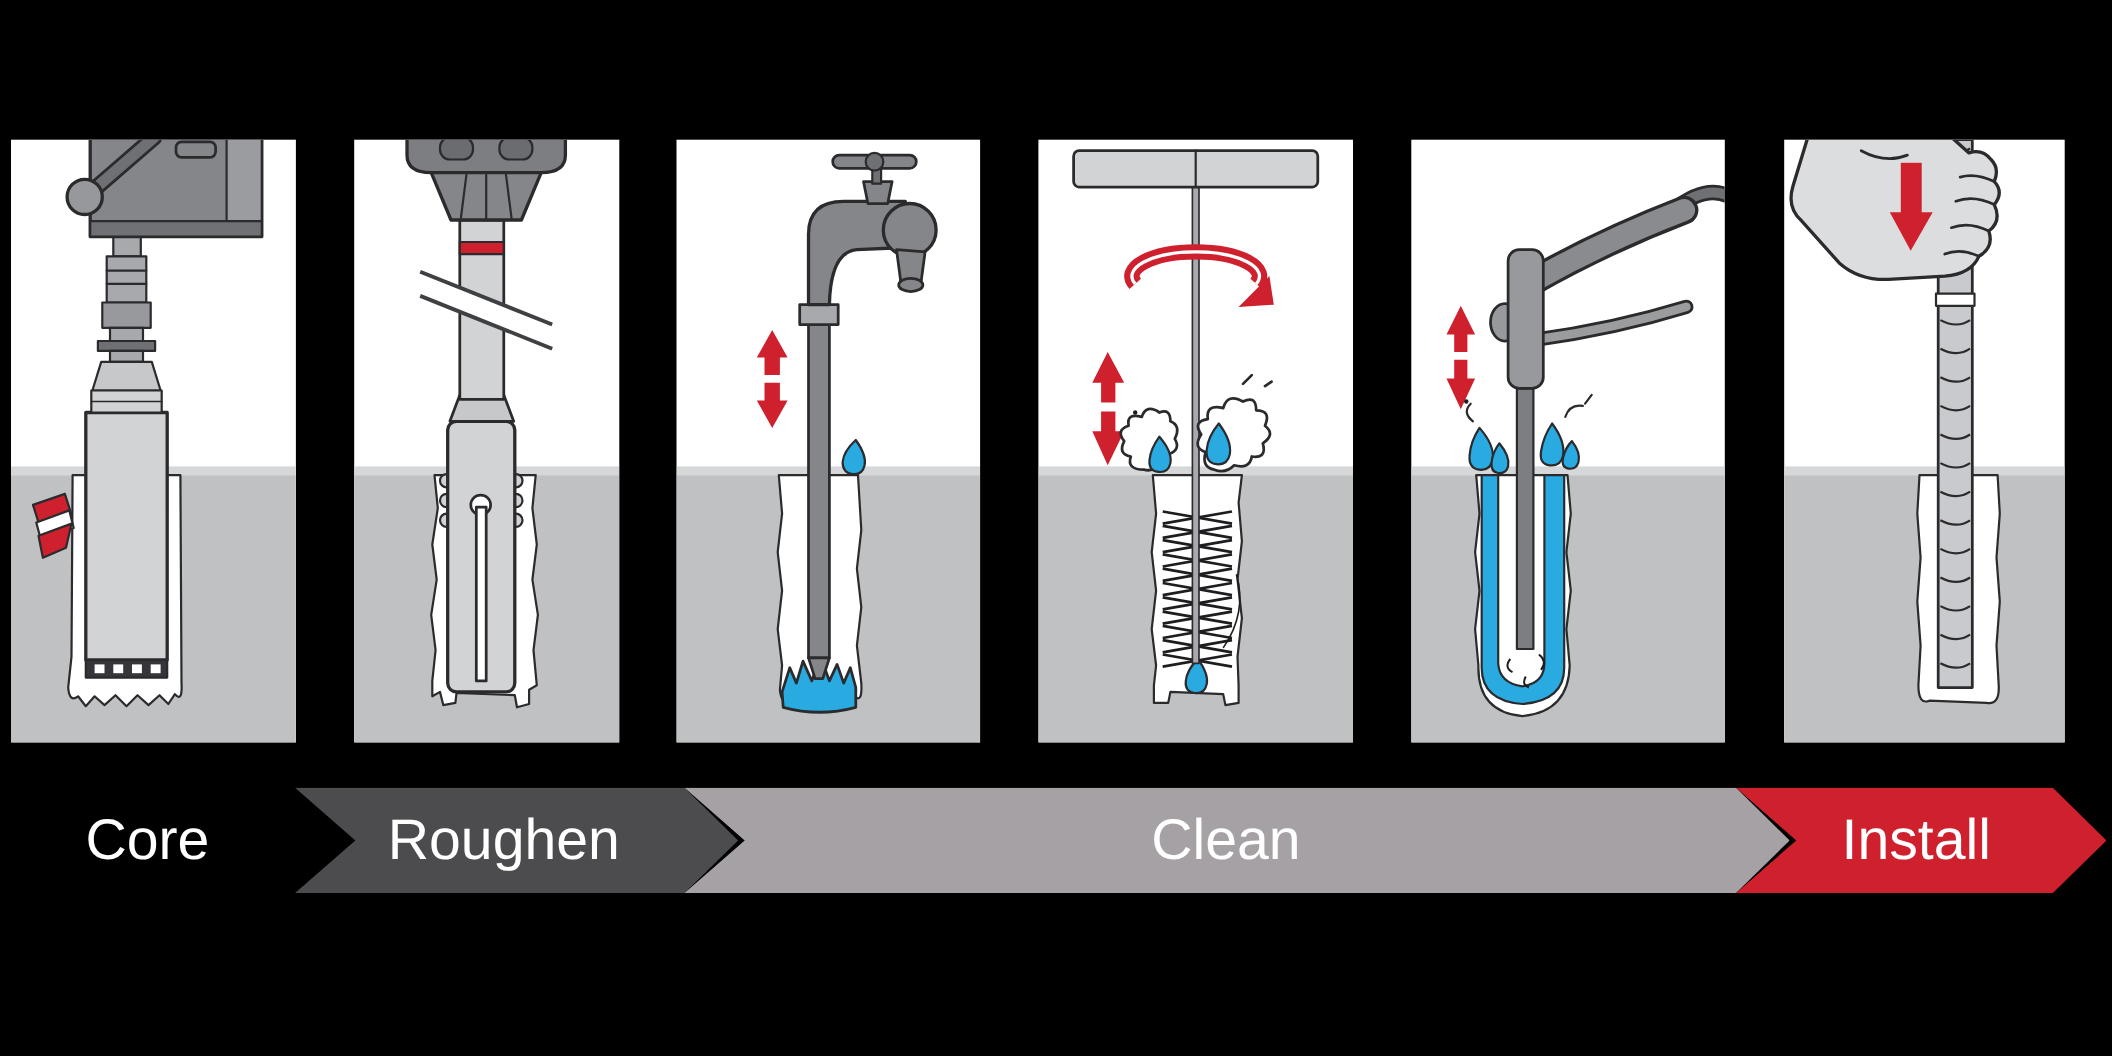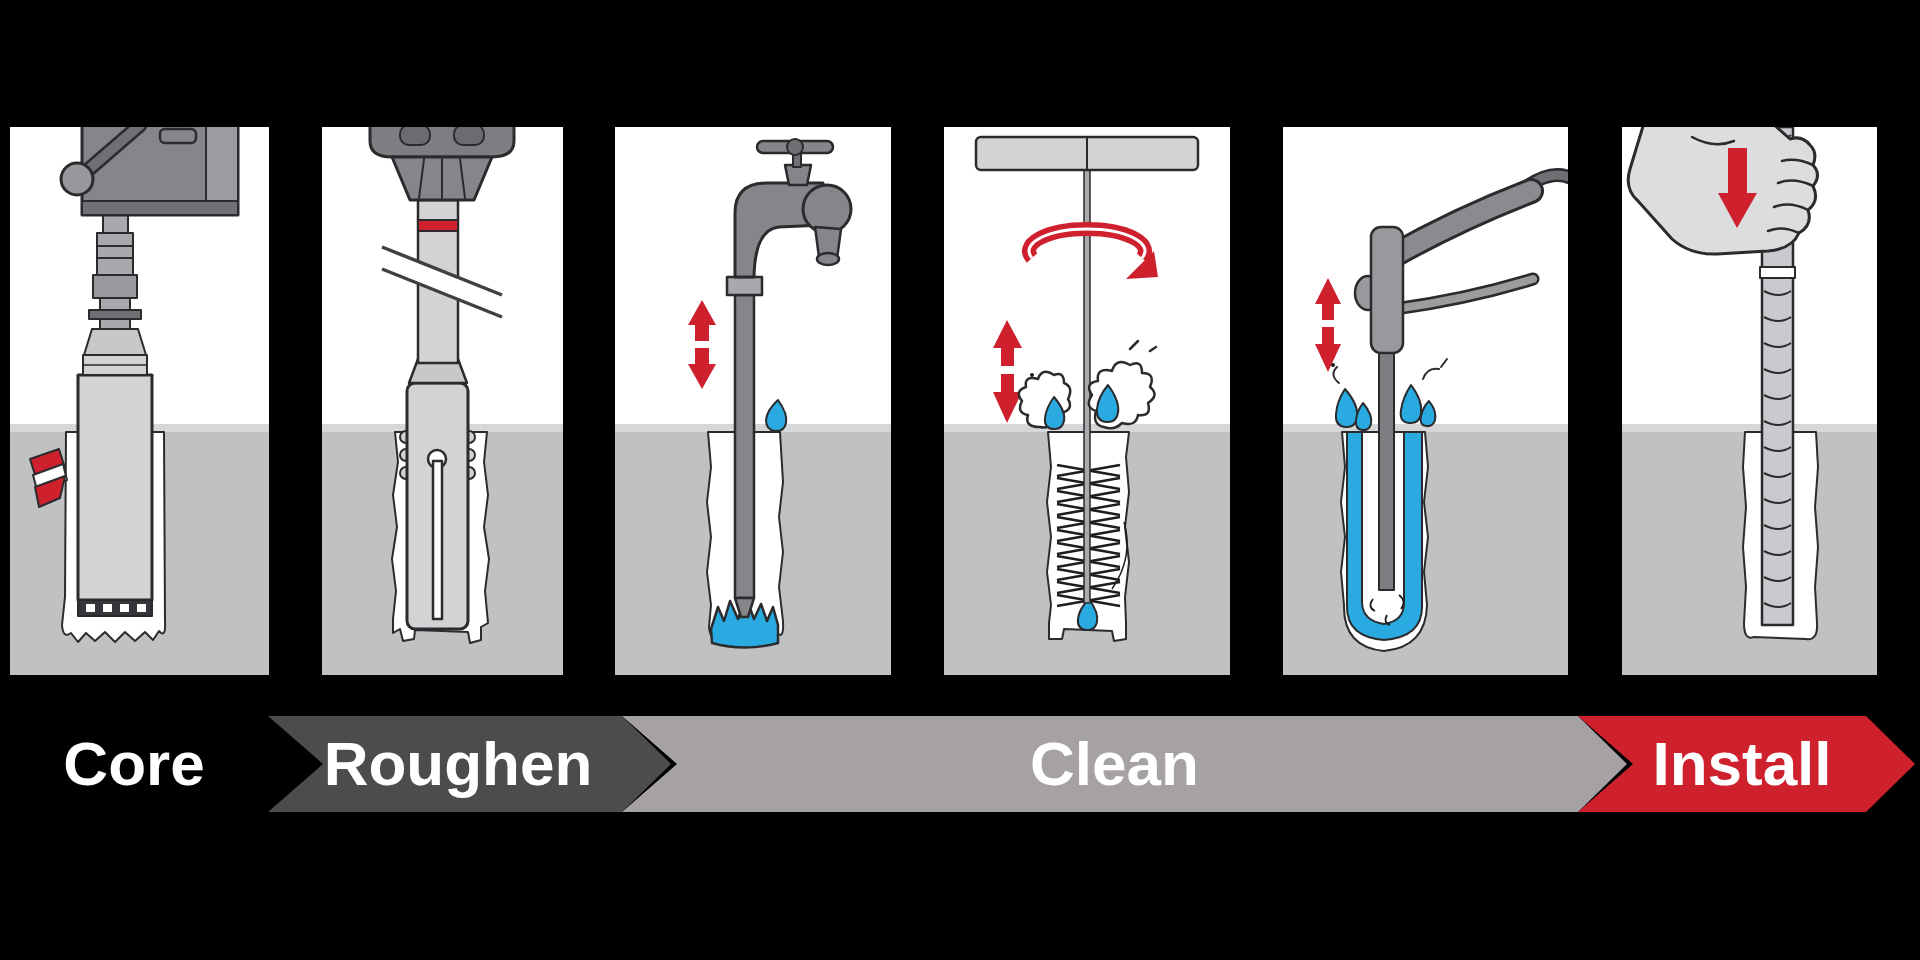--- a/index.html
+++ b/index.html
@@ -3,21 +3,21 @@
 <meta charset="utf-8">
 <style>
   html,body{margin:0;padding:0;background:#000;}
   #stage{position:relative;width:1920px;height:960px;background:#000;overflow:hidden;
          font-family:"Liberation Sans","DejaVu Sans",sans-serif;}
   .panel{position:absolute;top:127px;height:548px;background:#fff;overflow:hidden;}
   .panel svg{display:block;}
   
   #bar{position:absolute;left:0;top:716px;width:1920px;height:96px;}
   .step{position:absolute;top:0;height:96px;display:flex;align-items:center;justify-content:center;}
-  .step .lbl{color:#fff;font-weight:bold;font-size:62px;letter-spacing:0px;line-height:96px;}
+  .step .lbl{color:#fff;font-weight:normal;font-size:52px;letter-spacing:0px;line-height:96px;}
   #step-core{left:0;width:317px;background:#000;
     clip-path:polygon(0 0,268px 0,317px 50%,268px 100%,0 100%);}
   #step-core .lbl{margin-right:49px;}
   #step-roughen{left:268px;width:403px;background:var(--c-dark-arrow);
     clip-path:polygon(0 0,354px 0,403px 50%,354px 100%,0 100%,55px 50%);}
   #step-roughen .lbl{margin-left:26px;margin-right:49px;}
   #step-clean{left:622px;width:1005px;background:var(--c-clean-arrow);
     clip-path:polygon(0 0,956px 0,1005px 50%,956px 100%,0 100%,55px 50%);}
   #step-clean .lbl{margin-left:29px;margin-right:49px;}
   #step-install{left:1578px;width:337px;background:var(--c-red);

